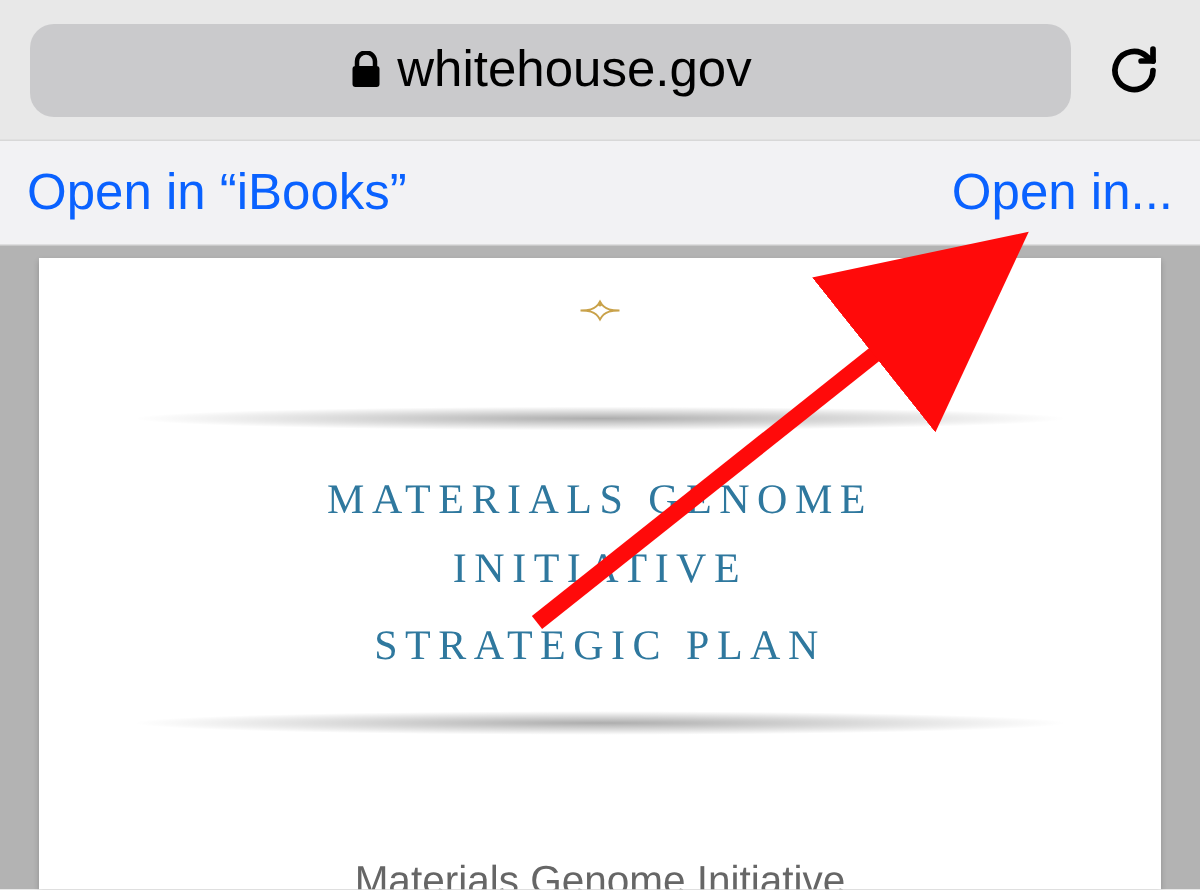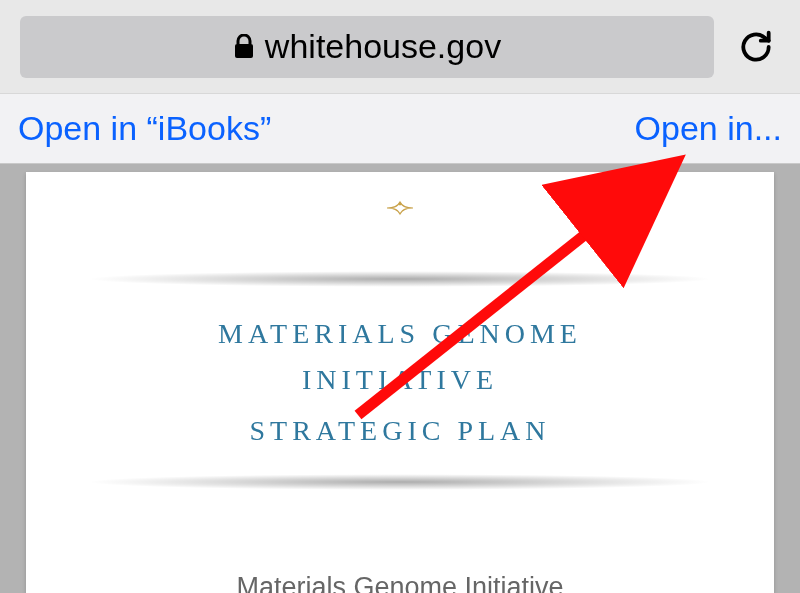--- a/index.html
+++ b/index.html
@@ -16,21 +16,21 @@
       border-bottom: 1px solid #d8d8d8;
       display: flex;
       align-items: center;
       padding: 14px 20px;
       gap: 18px;
     }
     .url-bar {
       flex: 1;
       height: 62px;
       background: #cacacc;
-      border-radius: 6px;
+      border-radius: 16px;
       display: flex;
       align-items: center;
       justify-content: center;
       gap: 10px;
     }
     .lock-badge svg { display:block; }
     .url-text {
       font-size: 34px;
       color: #000;
     }

